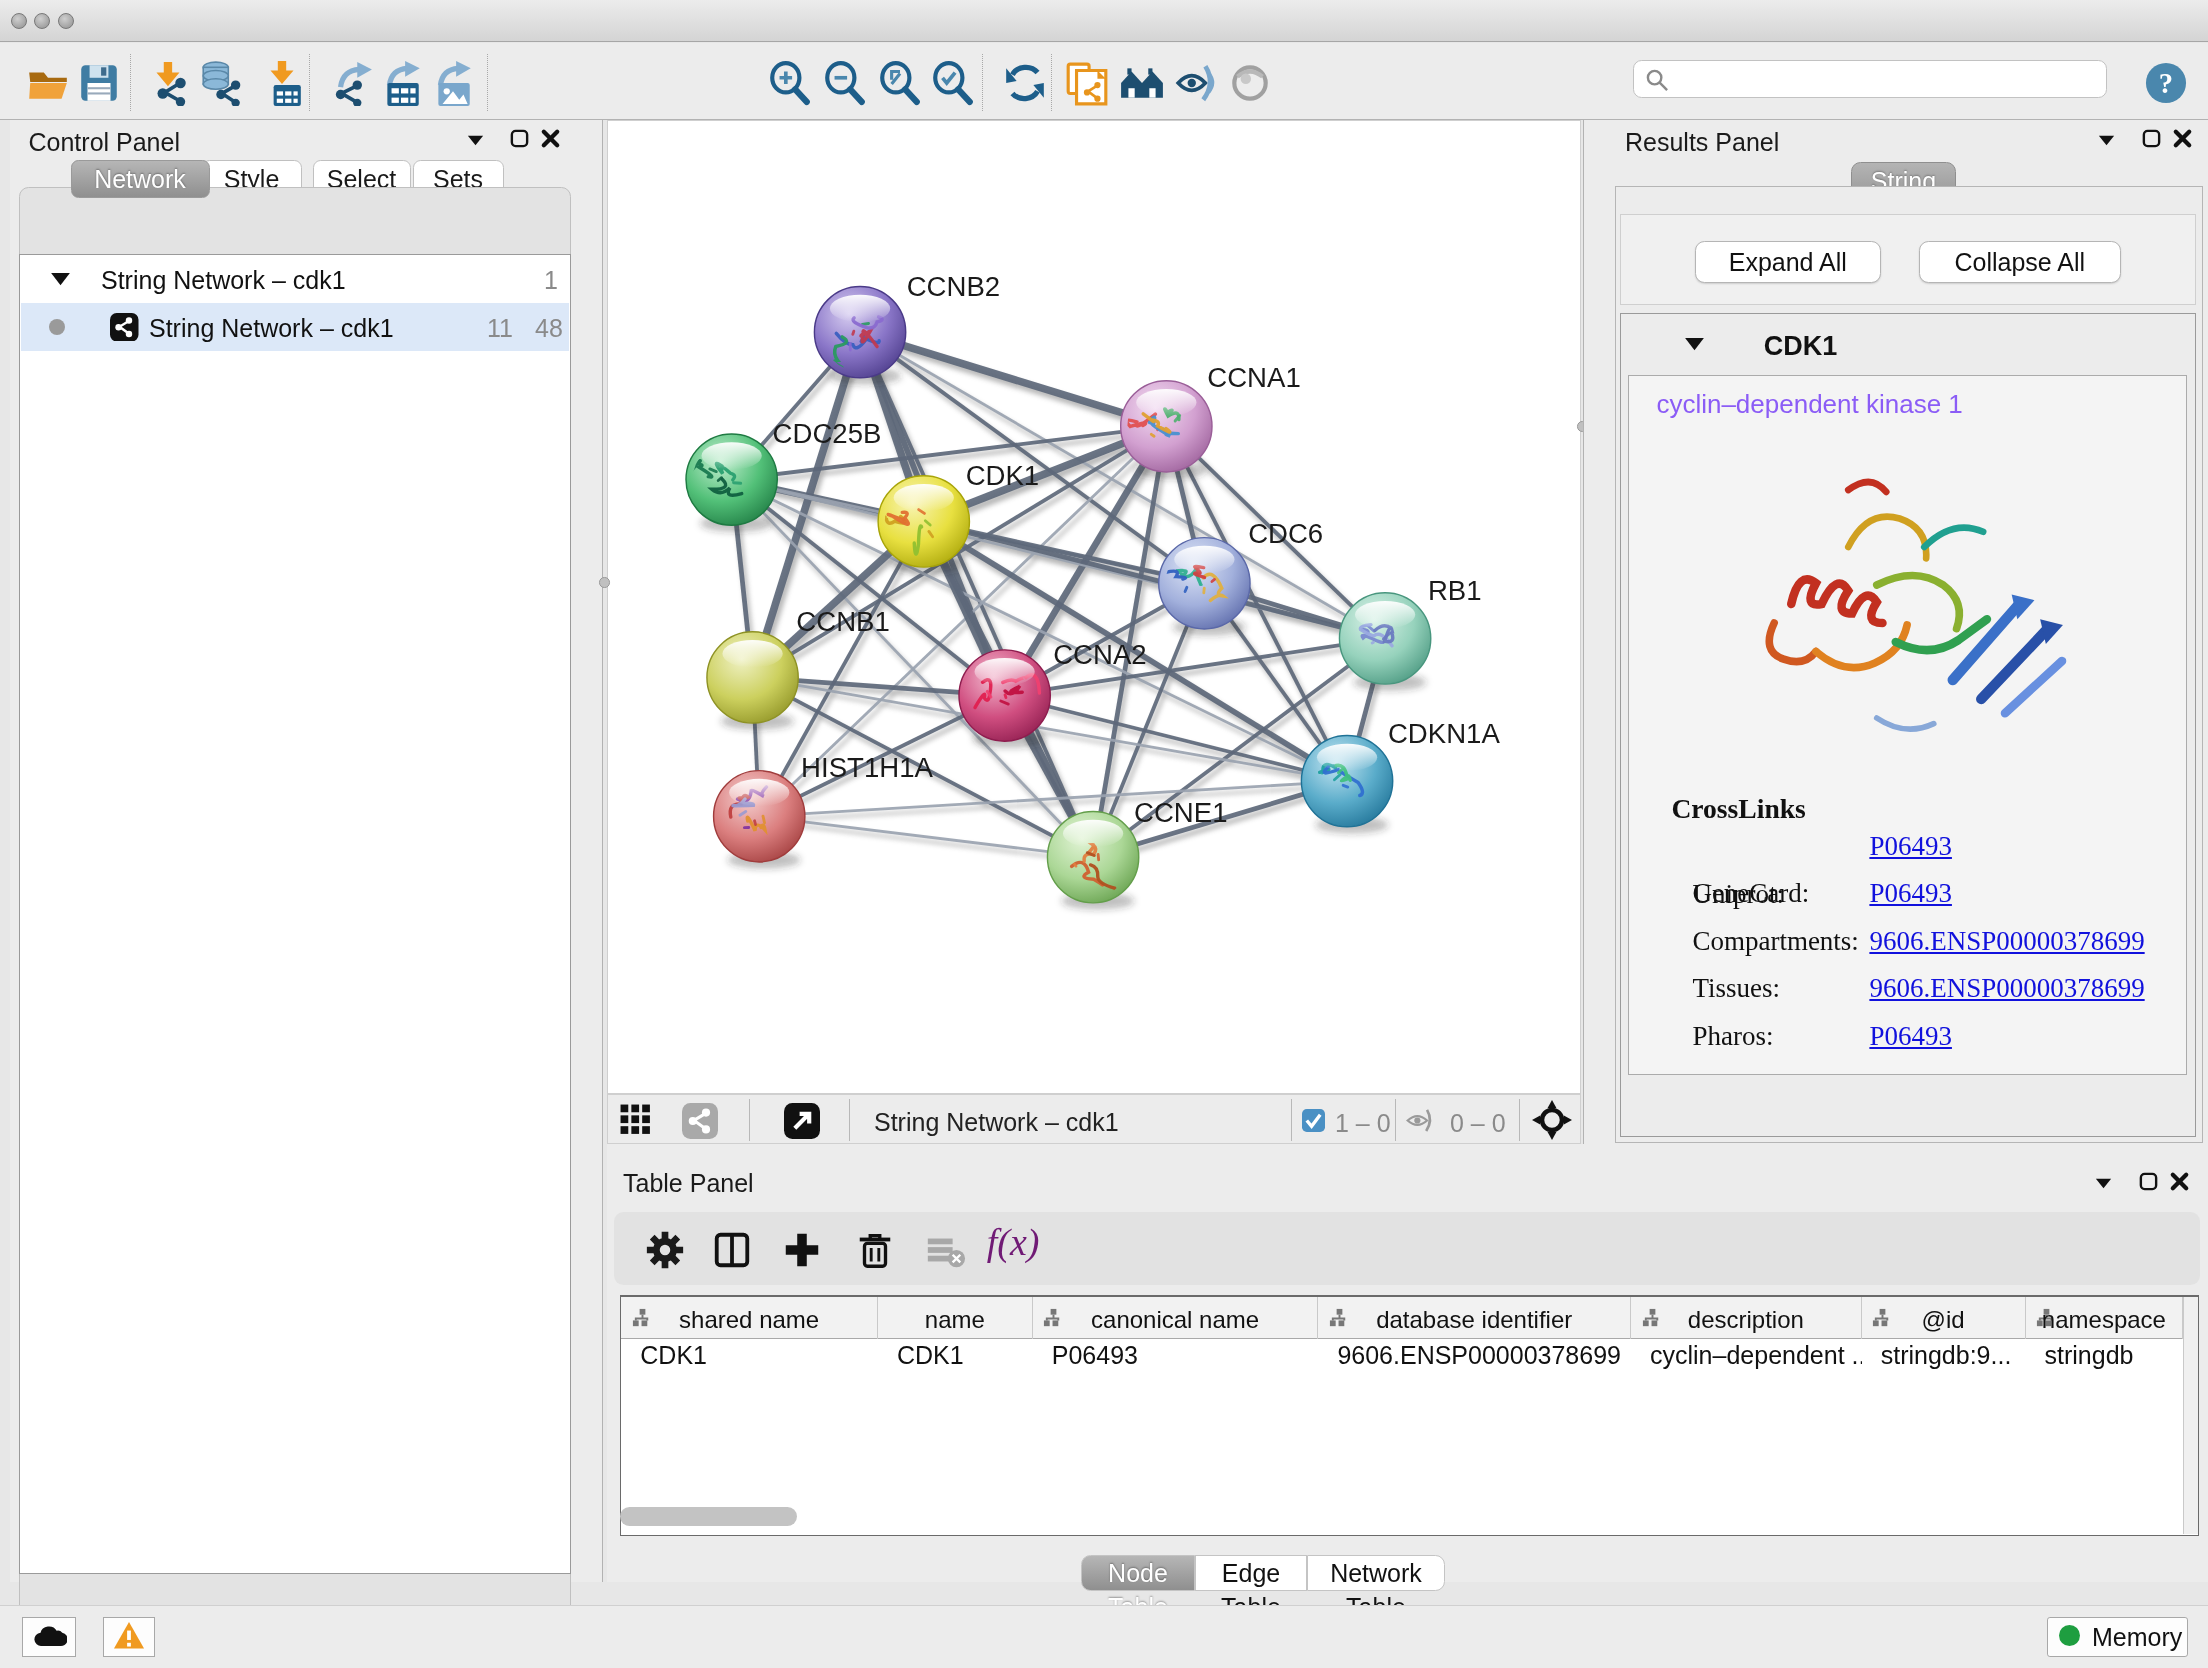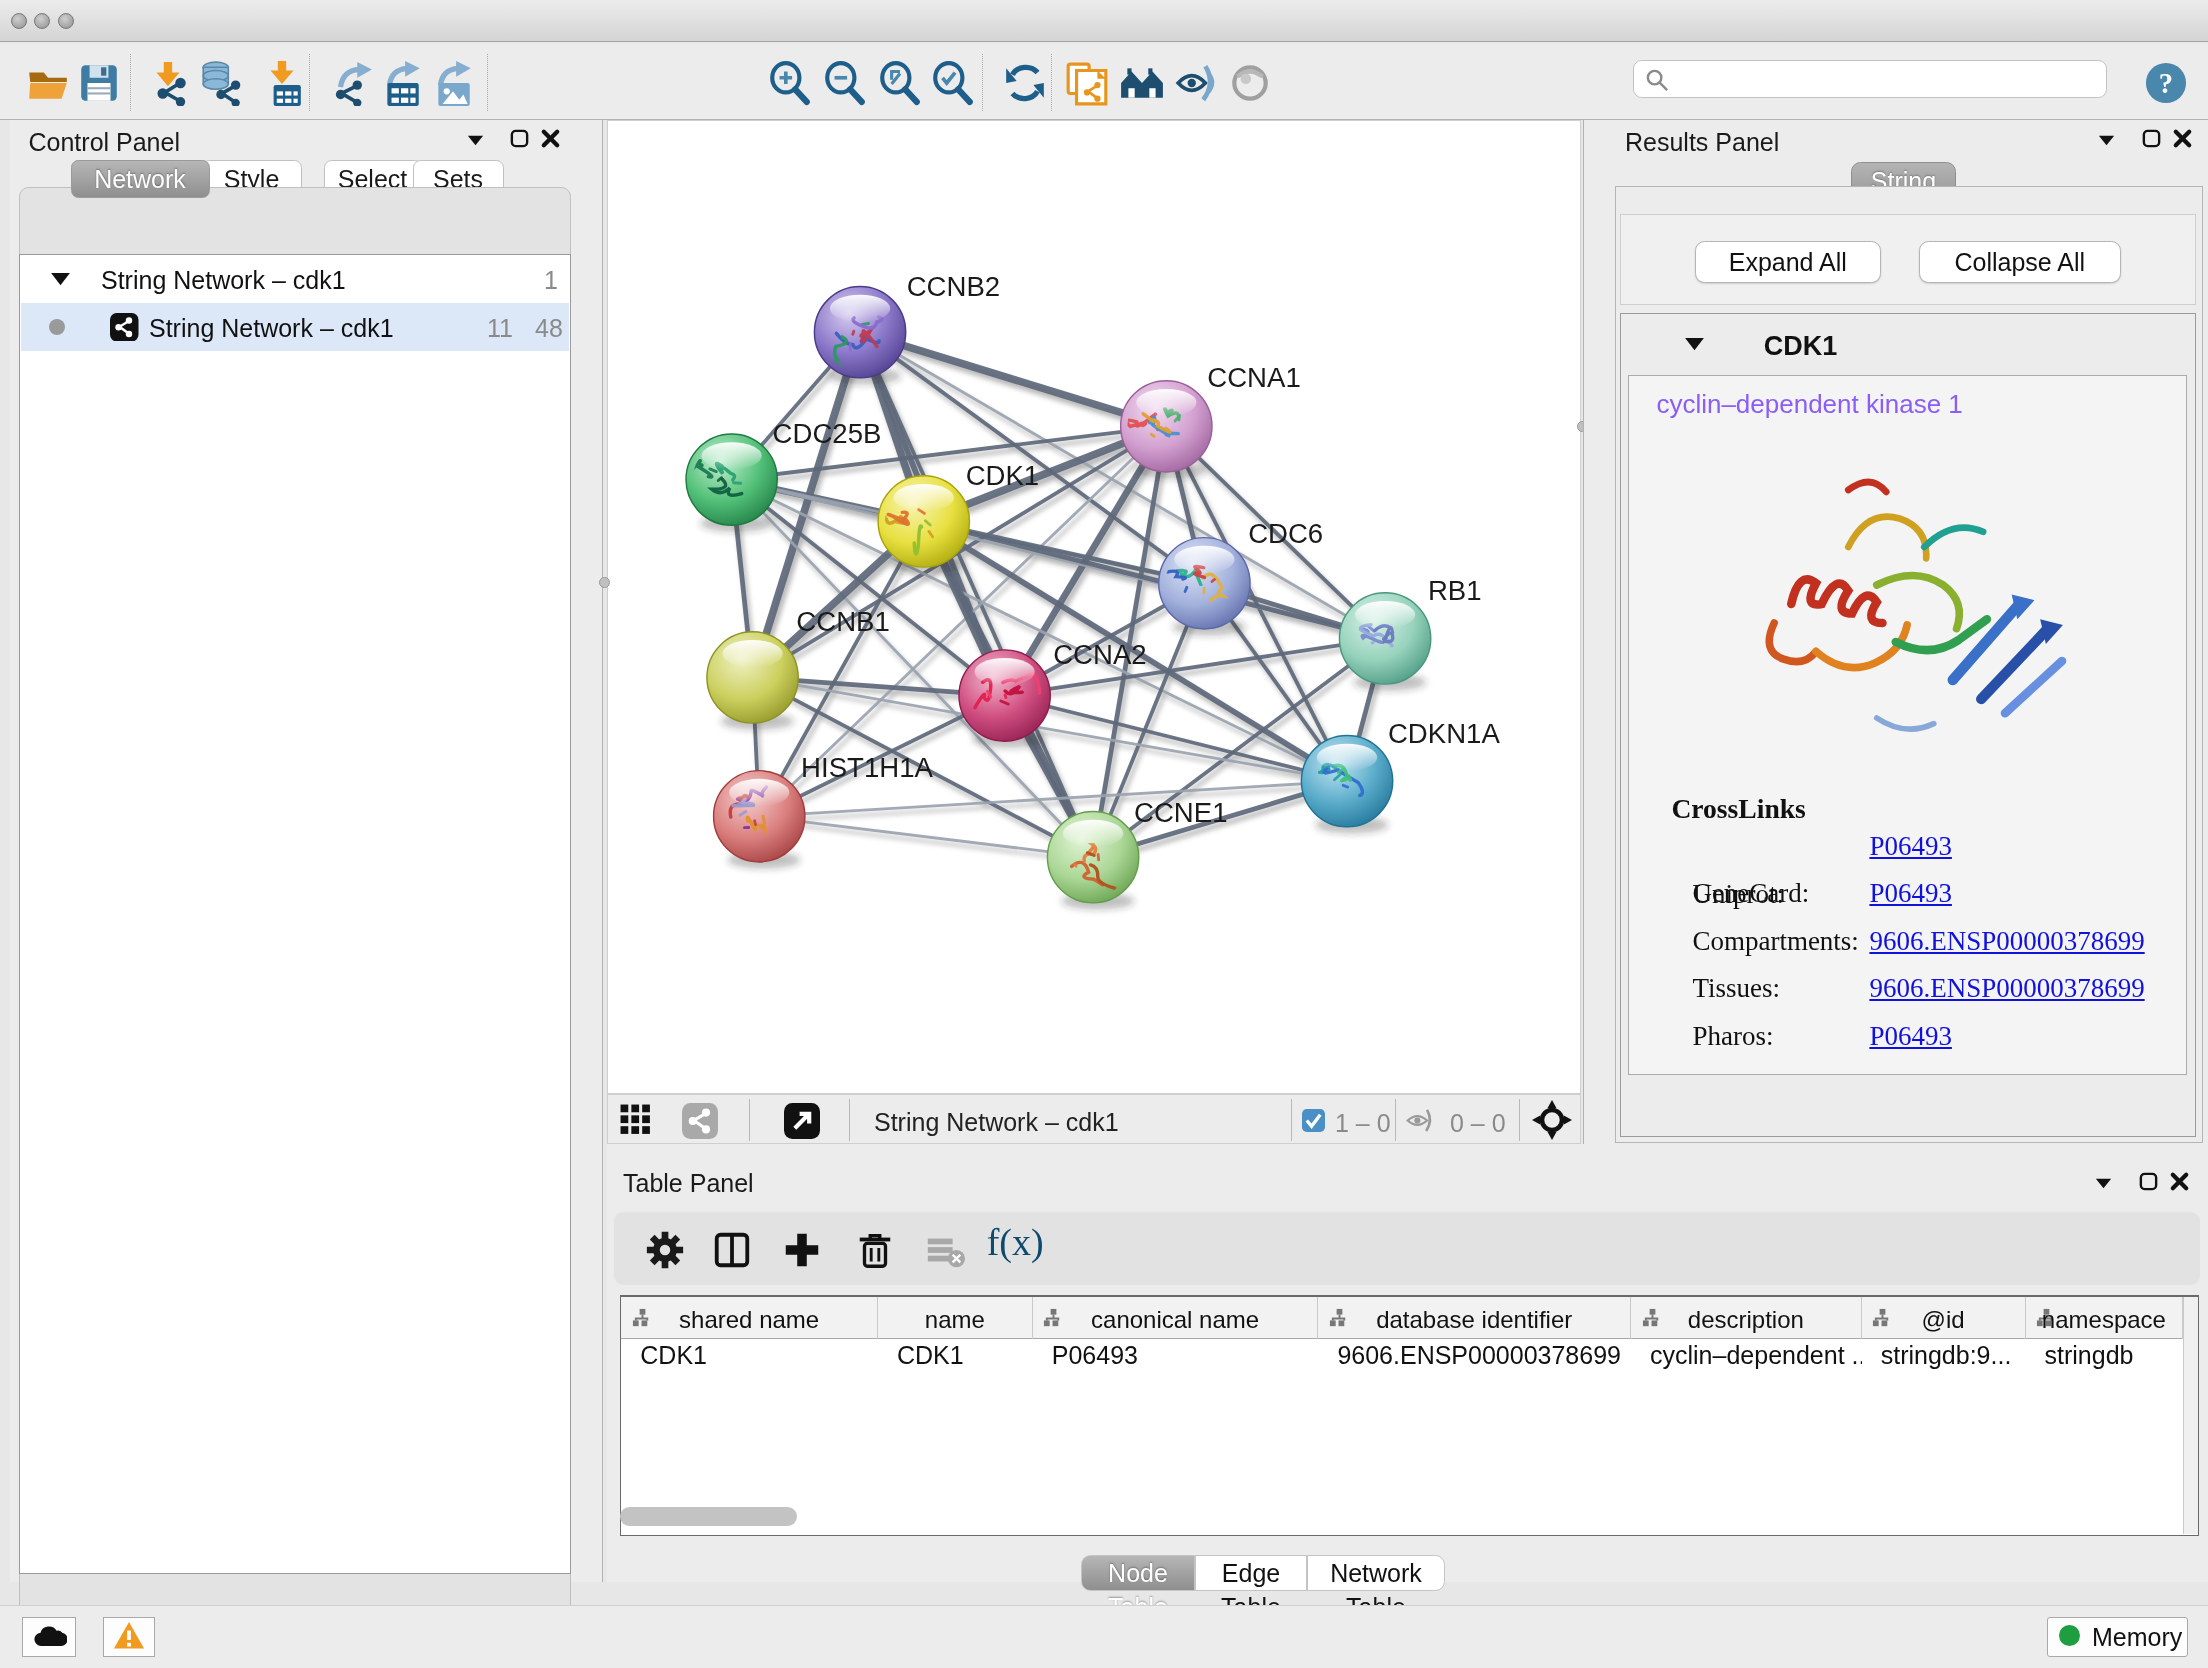--- a/index.html
+++ b/index.html
@@ -246,21 +246,21 @@
     </svg>
   <svg class="phicon abs" style="left:499px;top:7.6px" viewBox="0 0 22 22">
       <rect x="3" y="3" width="16" height="16" rx="4" fill="none" stroke="#111" stroke-width="2.5"></rect>
     </svg>
   <svg class="phicon abs" style="left:530px;top:7.6px" viewBox="0 0 22 22">
       <path d="M4 4 L18 18 M18 4 L4 18" stroke="#111" stroke-width="4.5" stroke-linecap="round"></path>
     </svg>
   <div class="ptab abs" style="left:61px;width:139px;border-radius:7.6px">Network</div>
   <div class="ptab sel abs" style="left:61px;width:139px;border-radius:7.6px;z-index:2">Network</div>
   <div class="ptab abs" style="left:192px;width:100px;border-radius:7.6px">Style</div>
-  <div class="ptab abs" style="left:314px;width:98px;border-radius:7.6px">Select</div>
+  <div class="ptab abs" style="left:303px;width:98px;border-radius:7.6px">Select</div>
   <div class="ptab abs" style="left:403px;width:91px;border-radius:7.6px">Sets</div>
   <div id="cp-box" class="abs"></div>
   <div id="cp-list" class="abs">
     <div class="cp-row abs" style="top:0">
       <svg class="abs" style="left:28.5px;top:17px" width="21" height="15" viewBox="0 0 22 16">
           <polygon points="1,1 21,1 11,14" fill="#111"></polygon>
         </svg>
       <span class="rowtext abs" style="left:80px">String Network – cdk1</span>
       <span class="rownum abs" style="left:523px">1</span>
     </div>
@@ -720,21 +720,21 @@
       </svg>
     <svg class="tpicon abs" style="left:310px" viewBox="0 0 44 44">
         <g fill="#a8a8a8">
           <rect x="4" y="10" width="26" height="6"></rect>
           <rect x="4" y="19" width="26" height="6"></rect>
           <rect x="4" y="28" width="26" height="6"></rect>
         </g>
         <circle cx="34" cy="31" r="9" fill="#a8a8a8"></circle>
         <path d="M30 27 l8 8 M38 27 l-8 8" stroke="#fff" stroke-width="2.5"></path>
       </svg>
-    <span class="abs serif" style="left:373px;top:7.6px;font-size:38px;color:#0c4a6e">f(x)</span>
+    <span class="abs serif" style="left:373px;top:7.6px;font-style:italic;font-size:38px;color:#701a75">f(x)</span>
   </div>
   <div id="tbl" class="abs">
     <div id="tbl-head" class="abs">
         <div class="th" style="width: 257px;">
           <svg class="th-icon abs" width="23" height="23" viewBox="0 0 24 24">
             <g fill="#777">
               <rect x="9" y="2" width="6" height="6"></rect>
               <rect x="2" y="14" width="6" height="6"></rect>
               <rect x="11" y="14" width="6" height="6"></rect>
               <path d="M12 8 v4 M5 14 v-2 h12 v2" stroke="#777" stroke-width="2" fill="none"></path>

